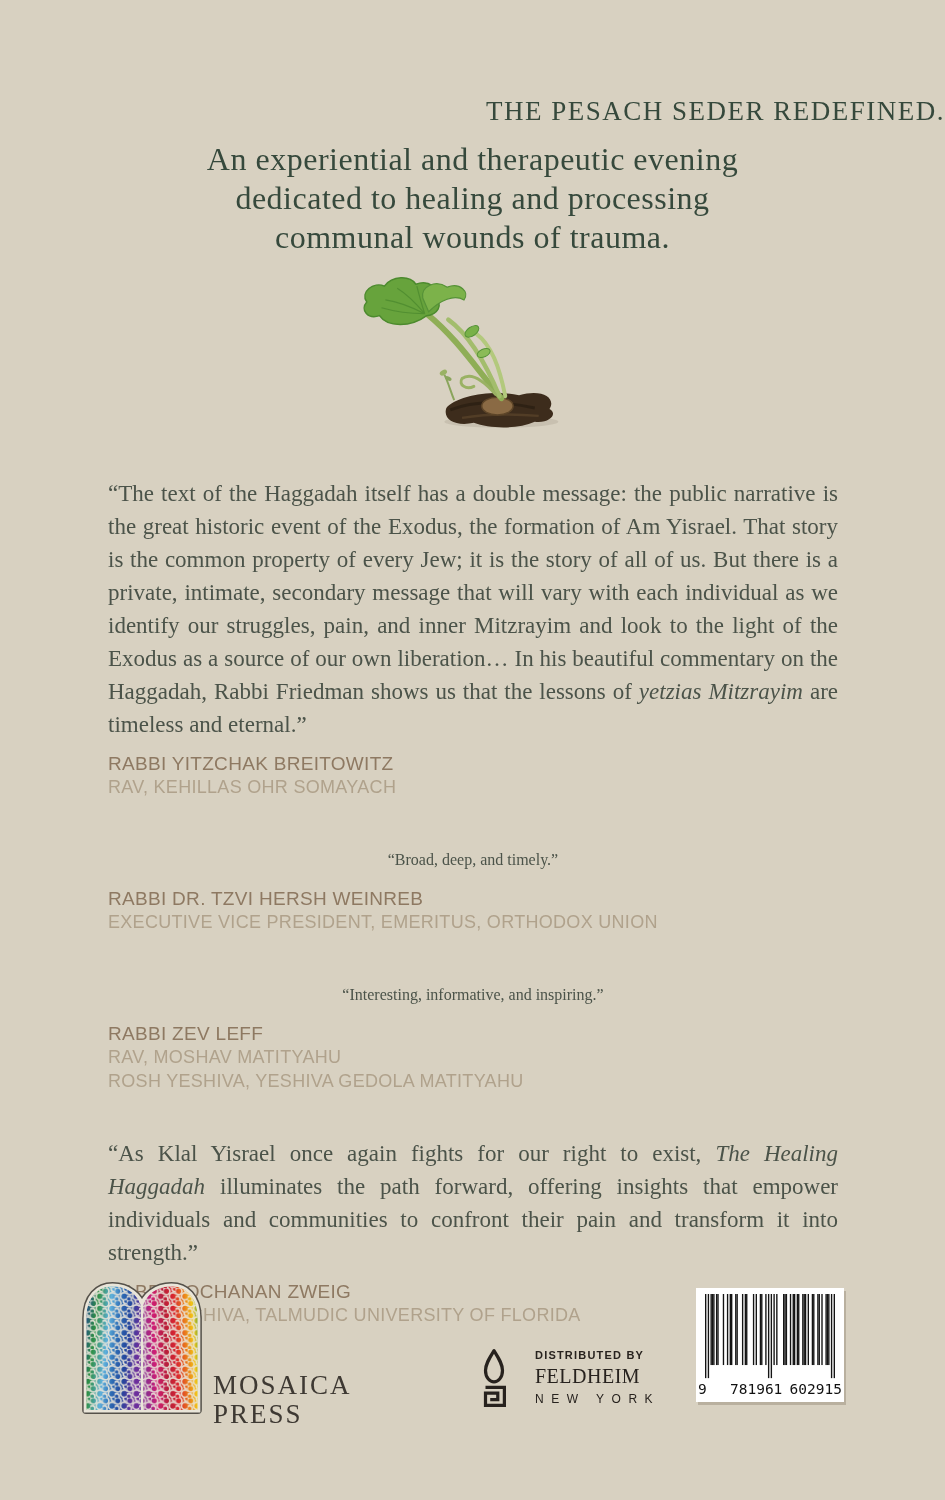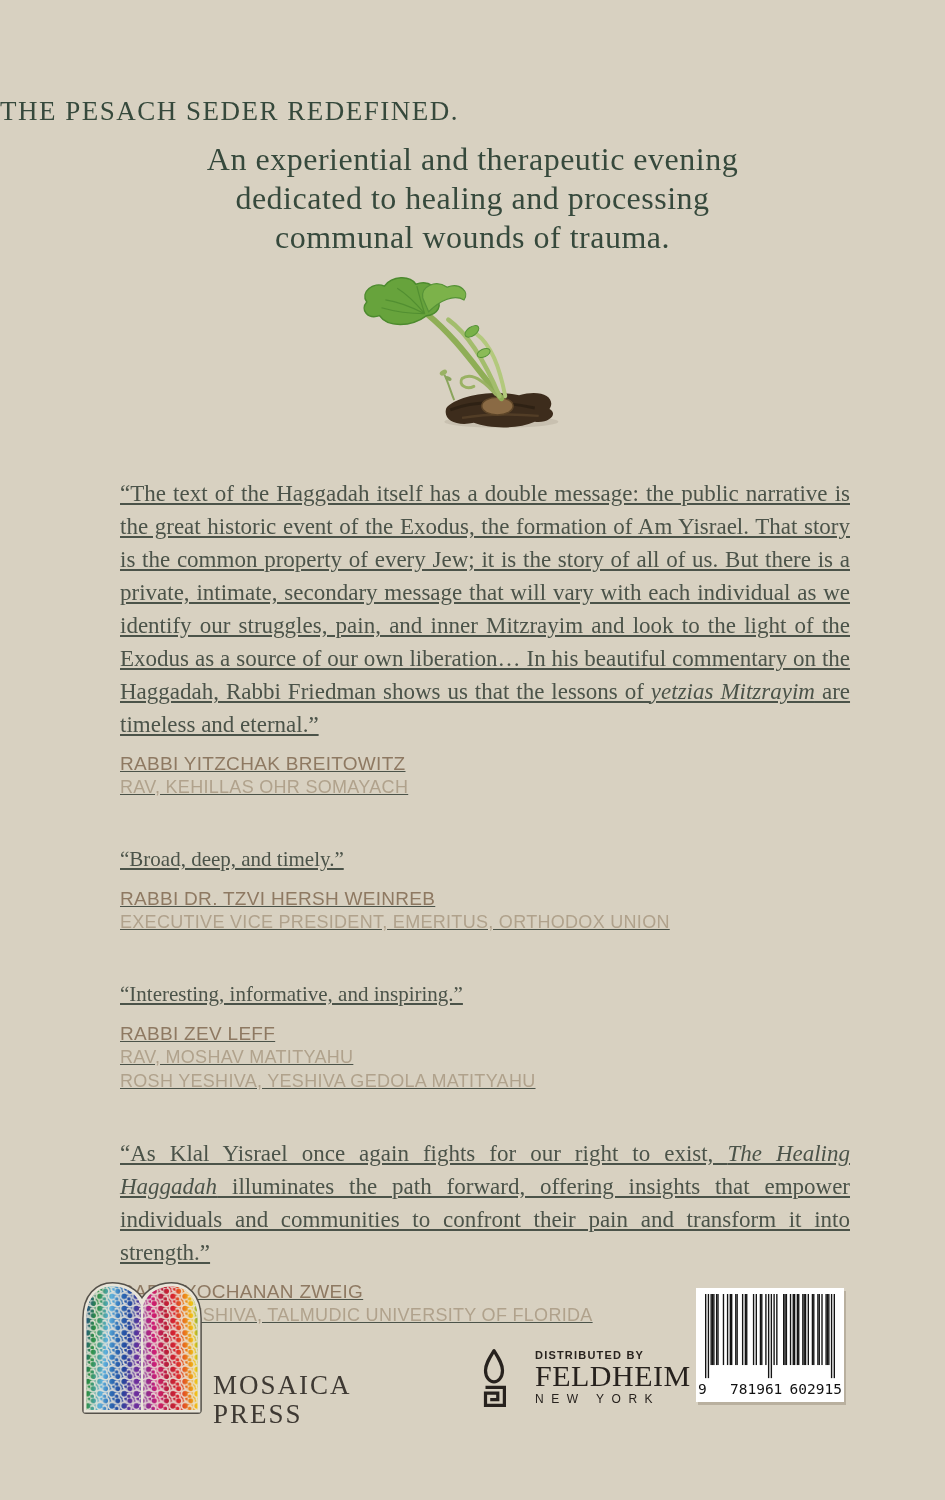--- a/index.html
+++ b/index.html
@@ -7,50 +7,49 @@
     position:relative;
     width:945px;height:1500px;
     margin:0 auto;
     background:#d8d1c1;
     overflow:hidden;
     font-family:"Liberation Serif", serif;
   }
   
   .tagline{
     position:absolute;top:96px;left:0;right:0;
-    text-align:left;
+    text-align:right;
     font-size:27px;letter-spacing:1.5px;
     color:#36493c;
     font-family:"Liberation Serif", serif;
   }
   .subtitle{
     position:absolute;top:140px;left:0;right:0;
     text-align:center;
     font-size:32px;line-height:39px;letter-spacing:.5px;
     color:#36493c;
   }
   
   .plant{
     position:absolute;left:352px;top:272px;
     width:226px;height:162px;
   }
   
   .quotes{
-    position:absolute;top:477px;left:120px;width:730px;
+    position:absolute;top:477px;left:108px;width:730px;
     color:#4b5349;
-    text-decoration:underline;
   }
   .quote-block{margin:0 0 44px 0;}
   .q-text{
     margin:0;
     font-size:23px;line-height:33px;
     text-align:justify;
     color:#4b5349;
   }
-  .q-text.short{text-align:left;font-size:21px;}
+  .q-text.short{text-align:center;font-size:16px;}
   .qi{font-style:italic;}
   .attr-name{
     margin-top:12px;
     font-family:"Liberation Sans", sans-serif;
     font-size:19px;letter-spacing:.3px;
     color:#8e7962;
   }
   .attr-role{
     font-family:"Liberation Sans", sans-serif;
     font-size:18px;line-height:24px;letter-spacing:.3px;
@@ -69,21 +68,21 @@
   }
   .feldheim{position:absolute;left:477px;top:1347px;width:190px;height:64px;}
   .feld-icon{position:absolute;left:0;top:0;width:34px;height:62px;}
   .feld-text{position:absolute;left:42px;top:2px;width:148px;color:#27221e;margin-left:16px;}
   .dist-label{
     font-family:"Liberation Sans", sans-serif;
     font-weight:bold;font-size:11px;letter-spacing:1.2px;
   }
   .feld-name{
     font-family:"Liberation Serif", serif;
-    font-size:30px;line-height:30px;letter-spacing:.5px;
+    font-size:20px;line-height:30px;letter-spacing:.5px;
   }
   .feld-city{
     font-family:"Liberation Sans", sans-serif;
     font-size:12px;letter-spacing:7.5px;margin-top:1px;
   }
   
   .barcode{
     position:absolute;left:696px;top:1288px;
     width:148px;height:114px;background:#ffffff;
     box-shadow:2px 3px 0 rgba(90,80,60,.25);

